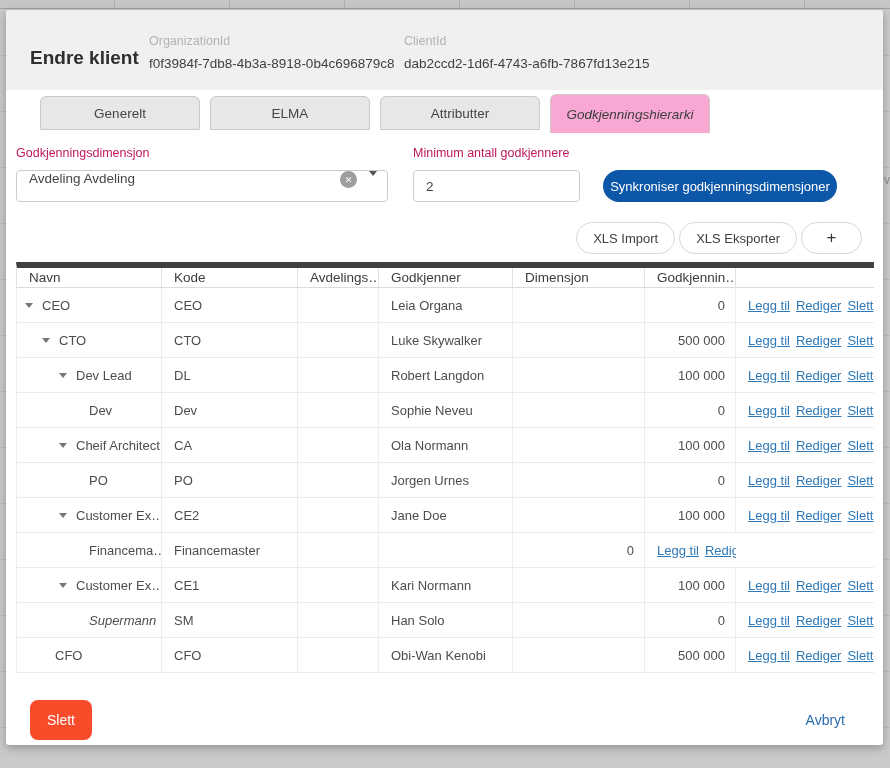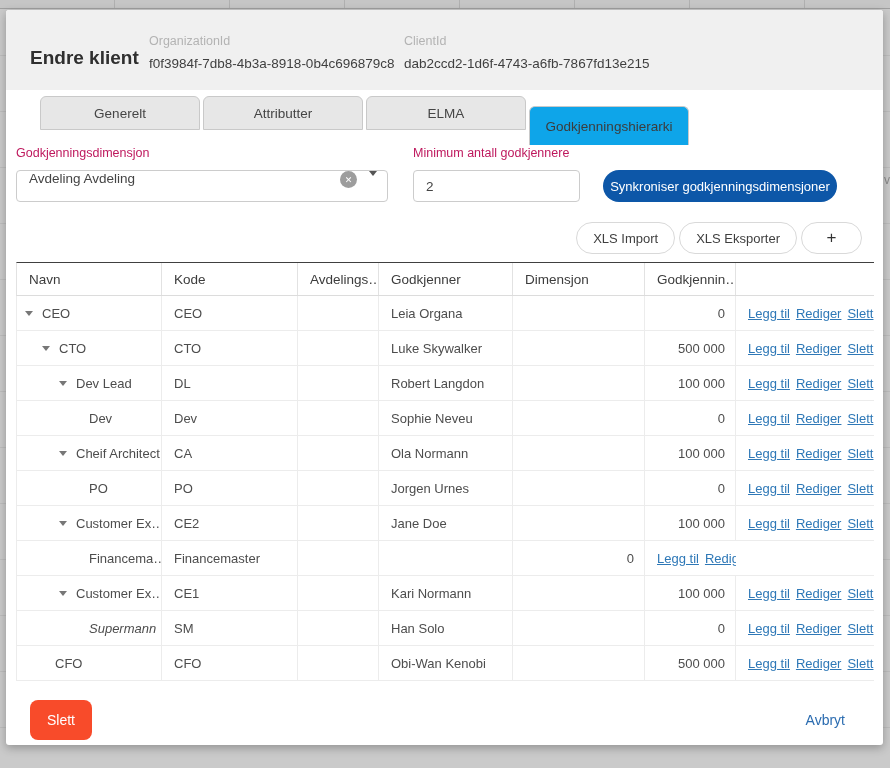--- a/index.html
+++ b/index.html
@@ -22,25 +22,25 @@
   .modal-header { position: absolute; left: 0; top: 0; width: 877px; height: 80px;
     background: #f0f0f0; border-radius: 3px 3px 0 0; }
   .modal-title { position: absolute; left: 24px; top: 29px; font-size: 19px; font-weight: bold; color: #2f2f2f; margin-top: 8px; }
   .hfield { position: absolute; top: 0; }
   .hfield-org { left: 143px; }
   .hfield-client { left: 398px; }
   .hlabel { position: absolute; top: 24px; left: 0; font-size: 12.5px; color: #b3b3b3; white-space: nowrap; }
   .hvalue { position: absolute; top: 46px; left: 0; font-size: 13.5px; color: #3f3f3f; white-space: nowrap; }
 
   
-  .tab-bar { position: absolute; left: 10px; top: 84px; display: flex; align-items: flex-start; gap: 3px; padding-left: 24px; }
+  .tab-bar { position: absolute; left: 10px; top: 84px; display: flex; align-items: flex-start; gap: 10px; padding-left: 24px; }
   .tab { width: 160px; height: 34px; margin-top: 2px; background: #e7e7e7; border: 1px solid #c9c9c9;
     border-radius: 6px 6px 0 0; display: flex; align-items: center; justify-content: center;
     font-size: 13.5px; color: #454545; cursor: pointer; }
-  .tab.active { height: 39px; margin-top: 12px; background: #0ea5e9; border-bottom: none; color: #3c3c3c; }
+  .tab.active { height: 39px; margin-top: 0; background: #f9a8d4; border-bottom: none; color: #3c3c3c; font-style: italic; }
 
   
   .form-label { position: absolute; font-size: 12.5px; color: #be185d; }
   .lbl-dim { left: 10px; top: 136px; }
   .lbl-min { left: 407px; top: 136px; }
   .select { position: absolute; left: 10px; top: 160px; width: 372px; height: 32px;
     border: 1px solid #ccc; border-radius: 4px; background: #fff; display: flex; 
     padding: 0 10px 0 12px; cursor: pointer; }
   .select-value { flex: 1; font-size: 13.5px; color: #444; }
   .clear-icon { width: 17px; height: 17px; border-radius: 50%; background: #9d9d9d; color: #fff;
@@ -56,21 +56,21 @@
 
   
   .toolbar { position: absolute; top: 212px; right: 21px; display: flex; gap: 4px; }
   .pill { height: 32px; padding: 0 16px; background: #fff; border: 1px solid #d9d9d9; border-radius: 16px;
     font-family: inherit; font-size: 13px; color: #3f3f3f; cursor: pointer; }
   .pill-add { width: 61px; padding: 0; font-size: 17px; color: #333; }
 
   
   .table { position: absolute; left: 10px; top: 252px; width: 858px; font-size: 13px; color: #4d4d4d; }
   .thead, .tr { display: grid; grid-template-columns: 145px 136px 81px 134px 132px 91px 1fr; }
-  .thead { height: 34px; border-top: 1px solid #404040; border-bottom: 1px solid #dcdcdc; border-left: 1px solid #e2e2e2; }
+  .thead { height: 26px; border-top: 6px solid #404040; border-bottom: 1px solid #dcdcdc; border-left: 1px solid #e2e2e2; }
   .th { display: flex; align-items: center; padding-left: 12px; border-right: 1px solid #e2e2e2;
     font-size: 13.5px; color: #3c3c3c; white-space: nowrap; overflow: hidden; cursor: pointer; }
   .th:last-child { border-right: none; }
   .tr { height: 35px; border-bottom: 1px solid #ececec; border-left: 1px solid #ececec; }
   .td { display: flex; align-items: center; padding-left: 12px; border-right: 1px solid #ececec;
     white-space: nowrap; overflow: hidden; }
   .td:last-child { border-right: none; text-align: right; }
   .td-amount { justify-content: flex-end; padding-right: 10px; padding-left: 0; }
   .tree-arrow { width: 0; height: 0; border-left: 4px solid transparent; border-right: 4px solid transparent;
     border-top: 5px solid #777; margin-right: 9px; flex: none; cursor: pointer; }
@@ -101,22 +101,22 @@
         <div class="hvalue">f0f3984f-7db8-4b3a-8918-0b4c696879c8</div>
       </div>
       <div class="hfield hfield-client">
         <div class="hlabel">ClientId</div>
         <div class="hvalue">dab2ccd2-1d6f-4743-a6fb-7867fd13e215</div>
       </div>
     </div>
 
     <div class="tab-bar">
         <div class="tab">Generelt</div>
+        <div class="tab">ELMA</div>
         <div class="tab">Attributter</div>
-        <div class="tab">ELMA</div>
         <div class="tab active">Godkjenningshierarki</div>
       </div>
 
     <div class="form-label lbl-dim">Godkjenningsdimensjon</div>
     <div class="select">
       <span class="select-value">Avdeling Avdeling</span>
       <span class="clear-icon">✕</span>
       <span class="caret-down"></span>
     </div>
 

